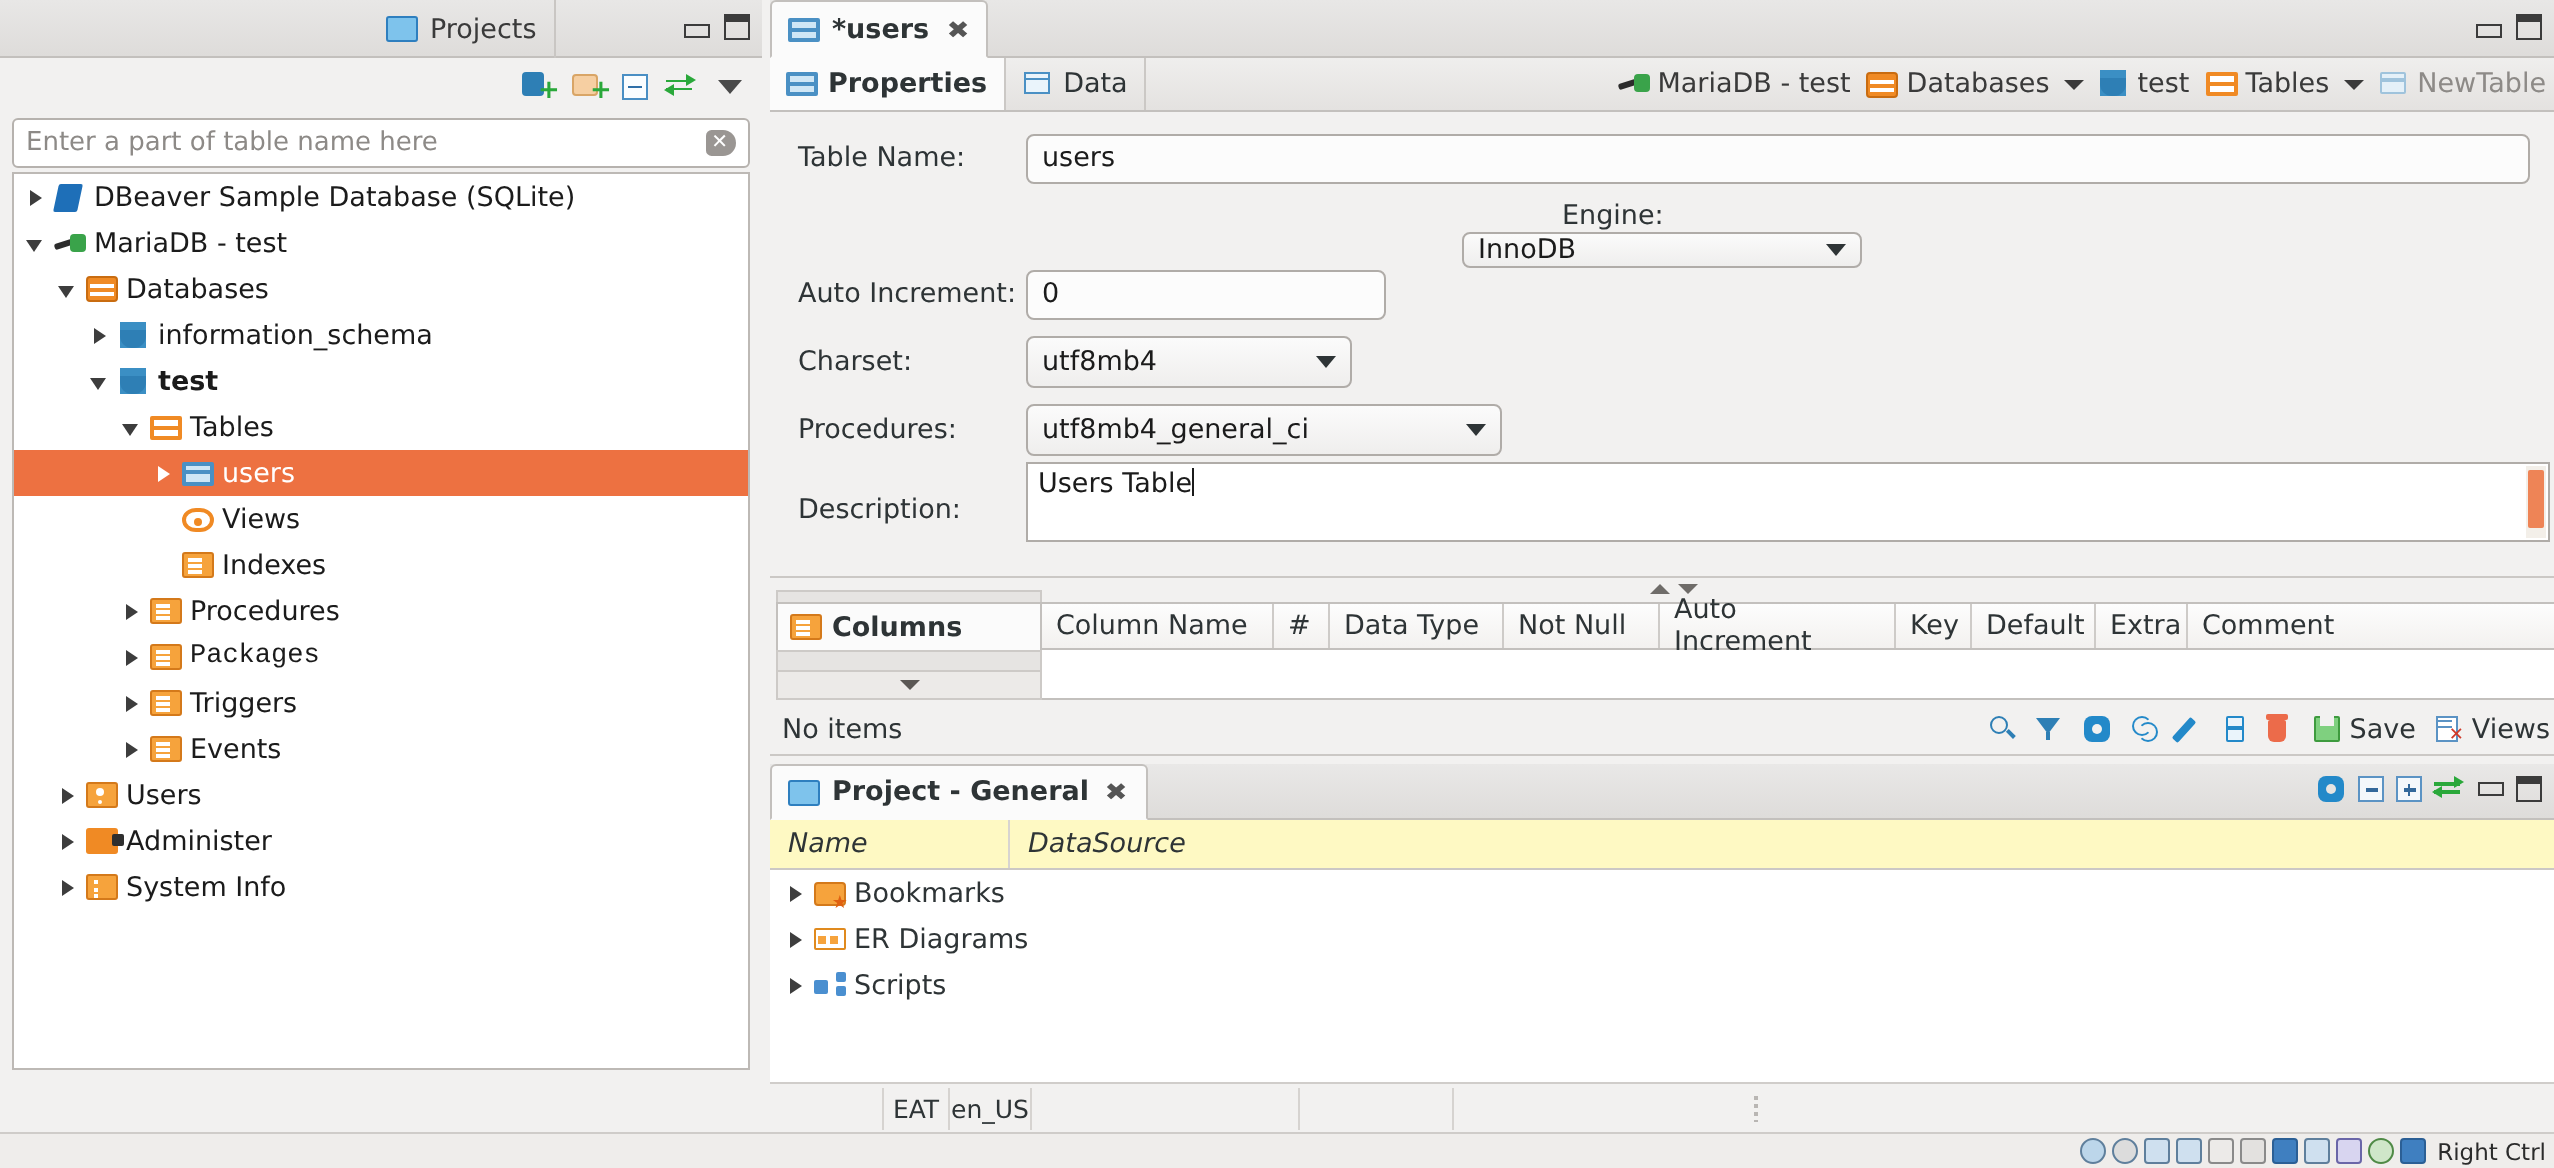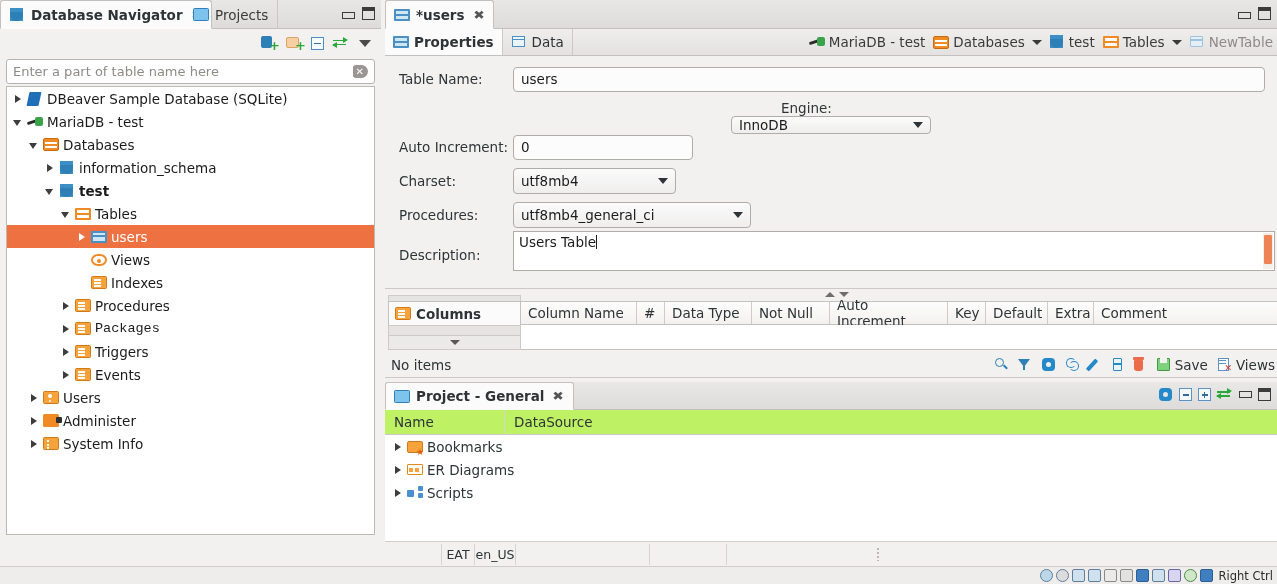--- a/index.html
+++ b/index.html
@@ -179,22 +179,22 @@
   .savebtn, .revertbtn { display:flex; align-items:center; gap:4px; font-size:13.5px;}
 
   
   #project { position:absolute; left:0; top:382px; right:0; bottom:0; background:#f2f1f0; }
   #project .ptabs { height:28px; background:linear-gradient(#e9e8e7,#dedcda); border-bottom:1px solid #c3c0bd; position:relative;}
   .ptoolicons { position:absolute; right:6px; top:5px; display:flex; align-items:center; gap:6px;}
   .sq-btn { width:13px; height:13px; border:1.3px solid #5b93c4; background:#f4f8fb; position:relative;}
   .sq-btn::before{content:"";position:absolute;left:2.5px;top:5px;width:6px;height:1.6px;background:#34699b;}
   .sq-btn.plus::after{content:"";position:absolute;left:4.7px;top:2.8px;width:1.6px;height:6px;background:#34699b;}
   .phead {
-    position:absolute; left:0; right:0; top:28px; height:25px; background:#bef264;
-    border-bottom:1px solid #cbc8c5; display:flex; font-size:13.5px; align-items:stretch;
+    position:absolute; left:0; right:0; top:28px; height:25px; background:#fef9c3;
+    border-bottom:1px solid #cbc8c5; display:flex; font-size:13.5px; align-items:stretch;font-style:italic;
   }
   .ph { display:flex; align-items:center; padding:0 9px; border-right:1px solid #d7d4d1;}
   .plist { position:absolute; left:0; right:0; top:53px; bottom:0; background:#ffffff; }
   .prow { height:23px; display:flex; align-items:center; gap:4px; padding-left:8px; font-size:13.5px;}
 
   
   #statusbar {
     position:absolute; left:385px; top:541px; width:892px; height:25px;
     background:#f2f1f0; border-top:1px solid #d0cdca;
     display:flex; align-items:center; font-size:12.5px; color:#2e3436;
@@ -215,29 +215,20 @@
   
   .glyph { font-family:"DejaVu Sans", sans-serif; line-height:1; }
 </style>
 </head>
 <body>
 
 <div class="app">
 
   <div class="panel" id="nav">
     <div class="tabstrip">
-      <div class="tab active" style="position:absolute;left:0;top:0;">
-        <span class="ico" style="position:relative;">
-          <span style="position:absolute;left:1px;top:1px;width:13px;height:13px;background:
-            radial-gradient(ellipse at 50% 20%, #3b8fc4 0 99%, transparent 0);"></span>
-          <span style="position:absolute;left:1px;top:5px;width:13px;height:9px;background:#2e7fb5;border-radius:0 0 6px 6px;"></span>
-        </span>
-        <span>Database Navigator</span>
-        <span class="closex glyph">✖</span>
-      </div>
       <div class="tab inactive" style="position:absolute;left:185px;top:0;">
         <span class="ico ic-project"></span>
         <span>Projects</span>
       </div>
       <div class="winbtns">
         <div class="wb-min"></div>
         <div class="wb-max"></div>
       </div>
     </div>
 

